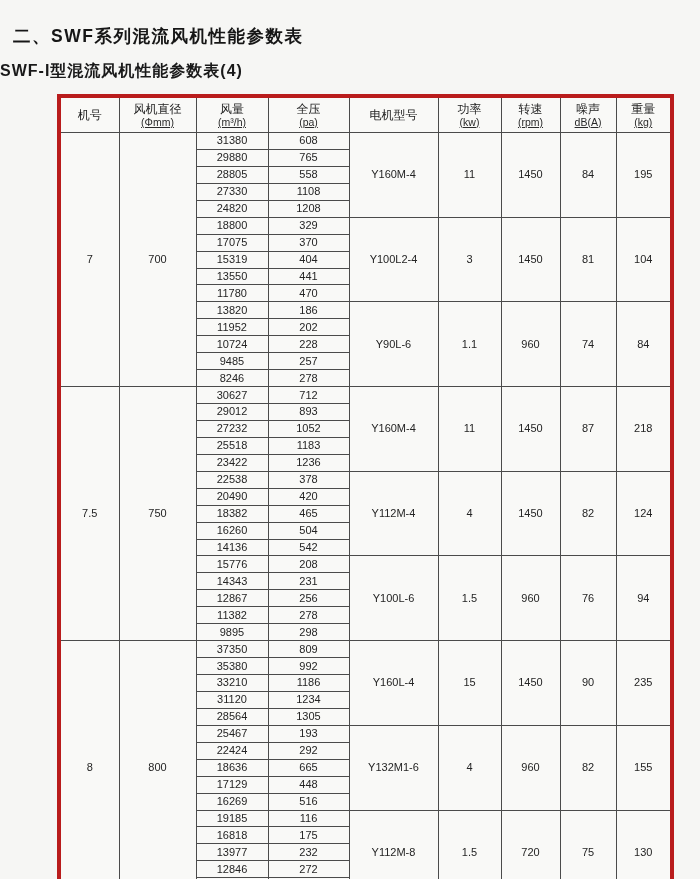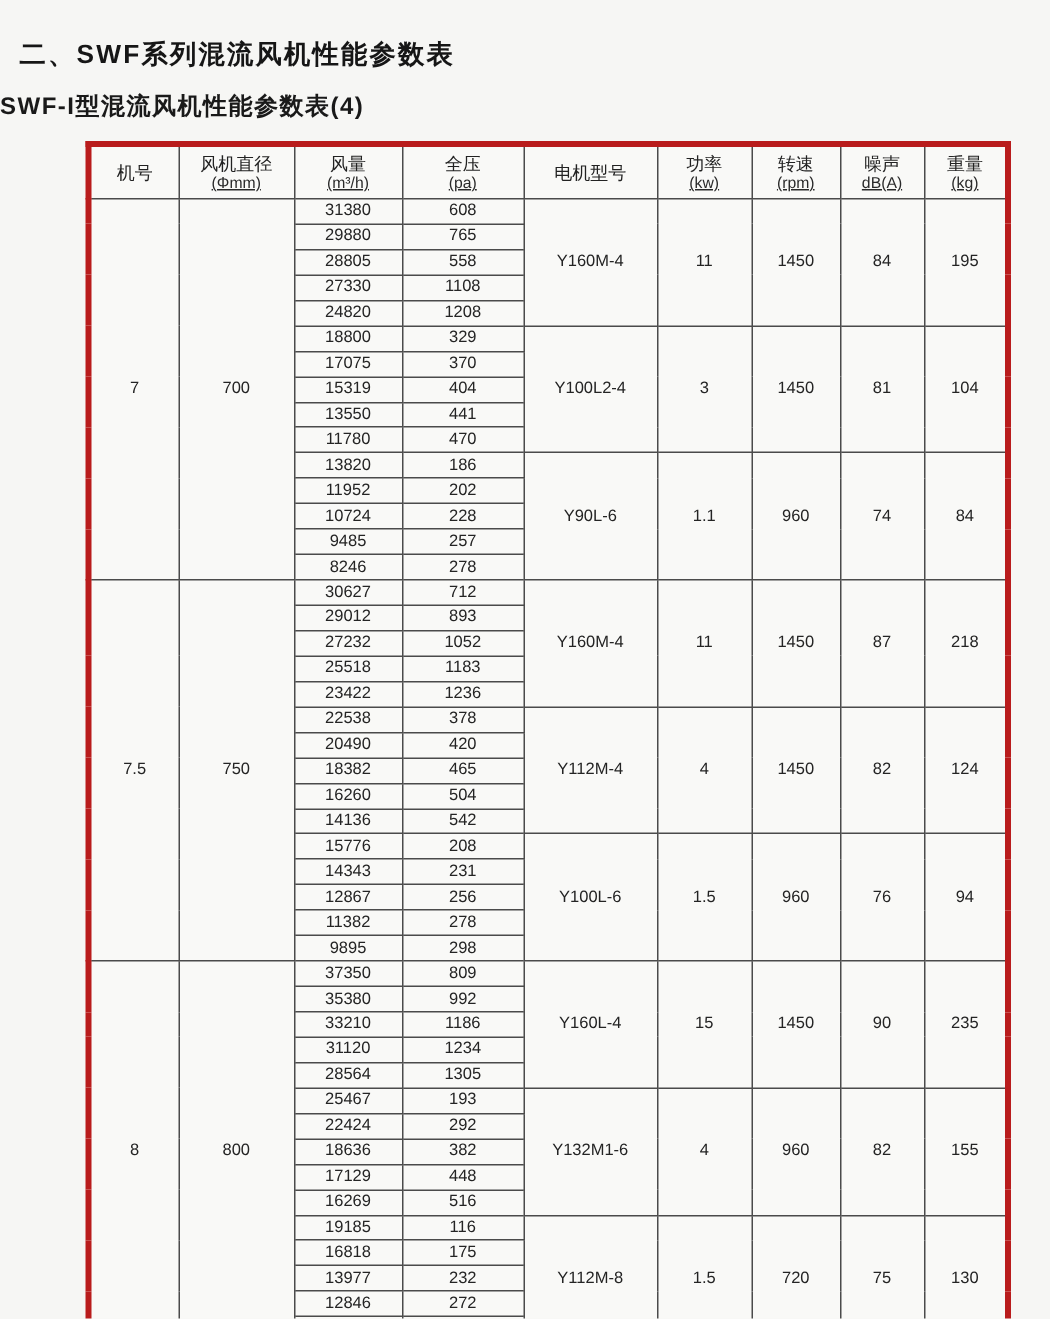--- a/index.html
+++ b/index.html
@@ -326,21 +326,21 @@
           <td rowspan="5">960</td>
           <td rowspan="5">82</td>
           <td rowspan="5">155</td>
         </tr>
         <tr>
           <td>22424</td>
           <td>292</td>
         </tr>
         <tr>
           <td>18636</td>
-          <td>382</td>
+          <td>665</td>
         </tr>
         <tr>
           <td>17129</td>
           <td>448</td>
         </tr>
         <tr>
           <td>16269</td>
           <td>516</td>
         </tr>
         <tr>

